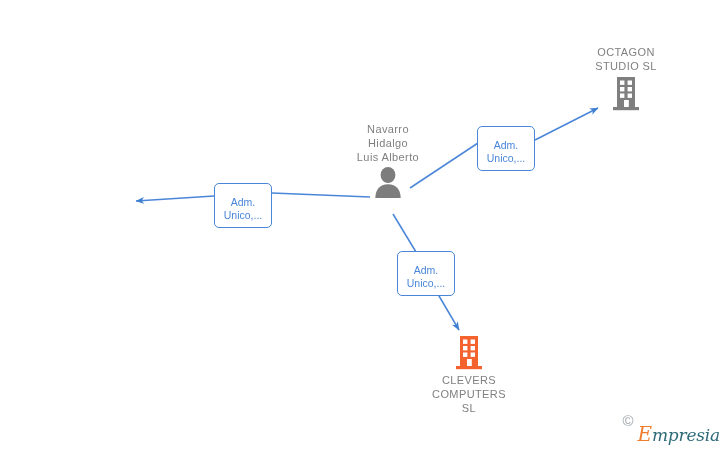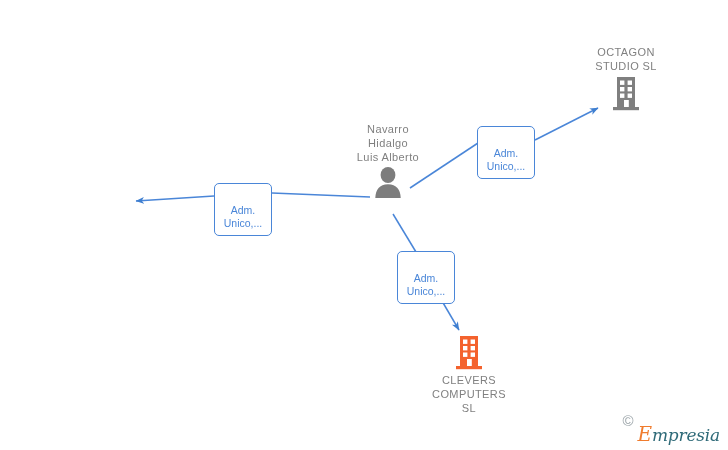--- a/index.html
+++ b/index.html
@@ -50,21 +50,21 @@
   .edge-label {
     position: absolute;
     box-sizing: border-box;
     background: #ffffff;
     border: 1.3px solid #4a86d8;
     border-radius: 5px;
     color: #4a86d8;
     font-size: 10.5px;
     line-height: 13px;
     text-align: center;
-    padding: 20px 6px 5px 6px;
+    padding: 12px 6px 5px 6px;
     white-space: pre-line;
     width: 58px;
     margin-left: -29px;
     margin-top: -17px;
   }
 
   
   #watermark {
     position: absolute;
     right: 8px;

